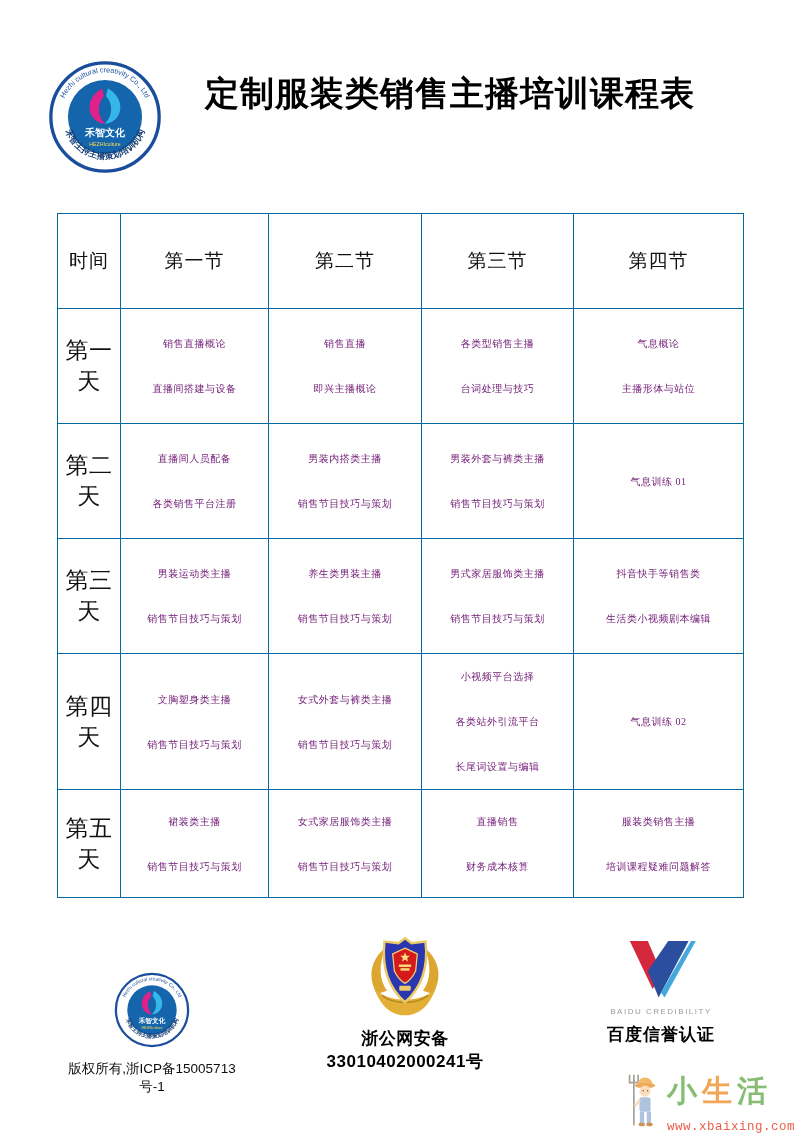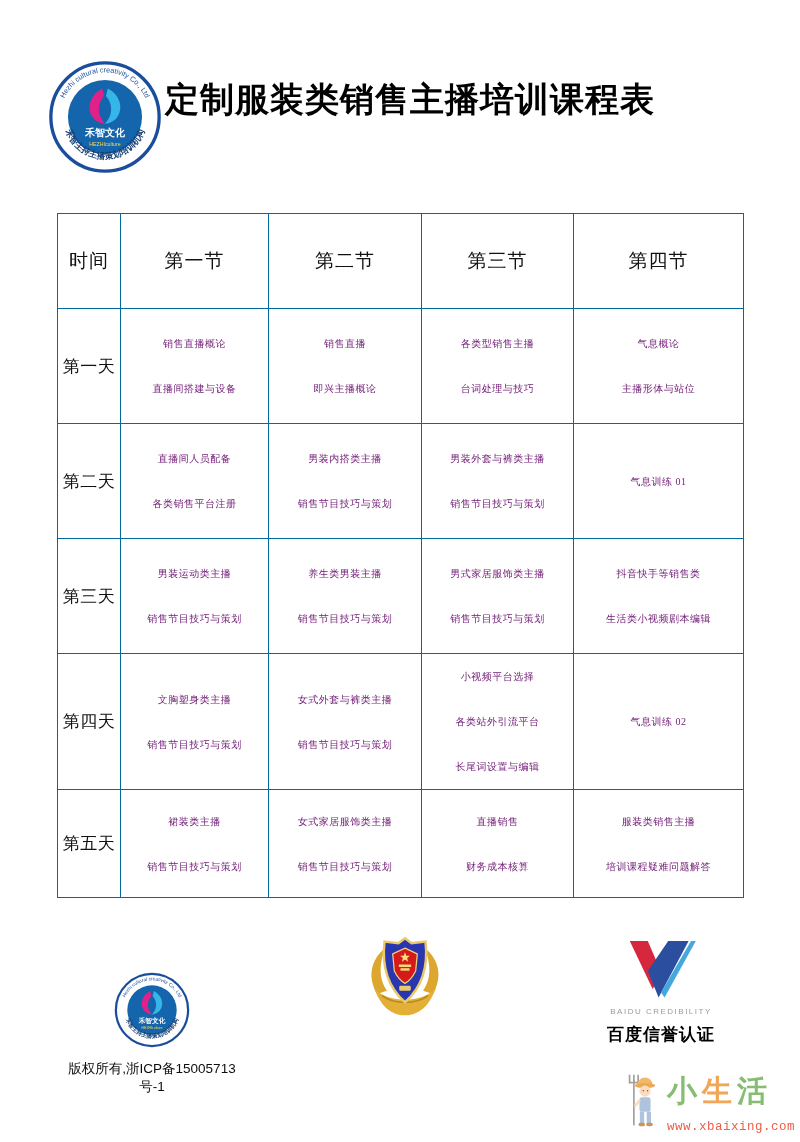--- a/index.html
+++ b/index.html
@@ -5,35 +5,35 @@
 <style>
   * { margin:0; padding:0; box-sizing:border-box; }
   html,body { background:#ffffff; }
   .page {
     position:relative; width:800px; height:1142px; margin:0 auto;
     background:#ffffff; overflow:hidden;
     font-family:"Liberation Serif","DejaVu Serif",serif; color:#1a1a1a;
   }
   
   .hezhi-logo-top { position:absolute; left:48px; top:60px; width:114px; height:114px; }
-  .header-text { position:absolute; left:165px; top:80px; width:570px; text-align:left; }
+  .header-text { position:absolute; left:165px; top:74px; width:570px; text-align:center; }
   .doc-title { font-size:34px; font-weight:bold; color:#000; letter-spacing:1px; line-height:1.2; }
   .doc-subtitle { margin-top:15px; font-size:14.5px; color:#21262e; letter-spacing:.2px; }
   
   table.schedule {
     position:absolute; left:57px; top:213px; width:686px;
     border-collapse:collapse; table-layout:fixed;
   }
   table.schedule th, table.schedule td {
     border:1px solid #0369a1; text-align:center; vertical-align:middle;
     background:#fff; padding:0;
   }
   tr.hdr { height:95px; }
   tr.hdr th { font-size:19px; font-weight:normal; letter-spacing:1px; color:#111; }
-  td.day { font-size:17px; color:#111; letter-spacing:.5px;margin-left:14px; }
+  td.day { font-size:23px; color:#111; letter-spacing:.5px;margin-left:14px; }
   td.cell { font-size:10px; color:#701a75; }
   .line { line-height:45px; letter-spacing:.5px; }
   tr.r-a { height:115px; } tr.r-b { height:115px; } tr.r-c { height:115px; }
   tr.r-d { height:136px; } tr.r-e { height:108px; }
   
   .footer-left  { position:absolute; left:60px;  top:972px; width:184px; text-align:center; }
   .footer-mid   { position:absolute; left:298px; top:935px; width:214px; text-align:center; }
   .footer-right { position:absolute; left:577px; top:941px; width:168px; text-align:center; }
   .hezhi-logo-small { width:76px; height:76px; }
   .copyright-text {
@@ -227,20 +227,21 @@
       <path d="M84,72 C96,52 92,30 74,16 C82,36 82,54 72,68 Z" fill="#dca62f"></path>
       <path d="M12,64 C28,84 72,84 88,64 C78,92 62,98 50,98 C38,98 22,92 12,64 Z" fill="#e3af36"></path>
       <path d="M22,74 C36,85 64,85 78,74" stroke="#b58a1e" stroke-width="2" fill="none"></path>
       <path d="M50,4 L58,10 L75,8 C79,42 68,66 50,82 C32,66 21,42 25,8 L42,10 Z" fill="#2a35b0" stroke="#e9c96a" stroke-width="3"></path>
       <path d="M50,16 L65,23 L63,44 C59,52 54,57 50,59 C46,57 41,52 37,44 L35,23 Z" fill="#d41a1a" stroke="#f2d376" stroke-width="1.5"></path>
       <polygon points="50,21 51.6,25.4 56,25.4 52.6,28.2 53.8,32.6 50,30 46.2,32.6 47.4,28.2 44,25.4 48.4,25.4" fill="#ffe27a"></polygon>
       <rect x="42.5" y="36" width="15" height="3" fill="#f7d978"></rect>
       <rect x="44.5" y="40.5" width="11" height="3" fill="#f7d978"></rect>
       <rect x="43" y="62" width="14" height="6" rx="1.5" fill="#e9c96a"></rect>
     </svg>
+    <div class="police-text">浙公网安备 33010402000241号</div>
   </div>
 
   <div class="footer-right">
     <svg class="baidu-v" viewBox="0 0 120 100">
       <polygon points="8,0 38,0 62,56 46,80" fill="#d6283c"></polygon>
       <polygon points="72,0 106,0 56,94 38,50" fill="#2b4e9e"></polygon>
       <polygon points="110,0 118,0 66,94 60,86" fill="#44a8dd"></polygon>
     </svg>
     <div class="baidu-name-en">BAIDU CREDIBILITY</div>
     <div class="baidu-caption">百度信誉认证</div>

